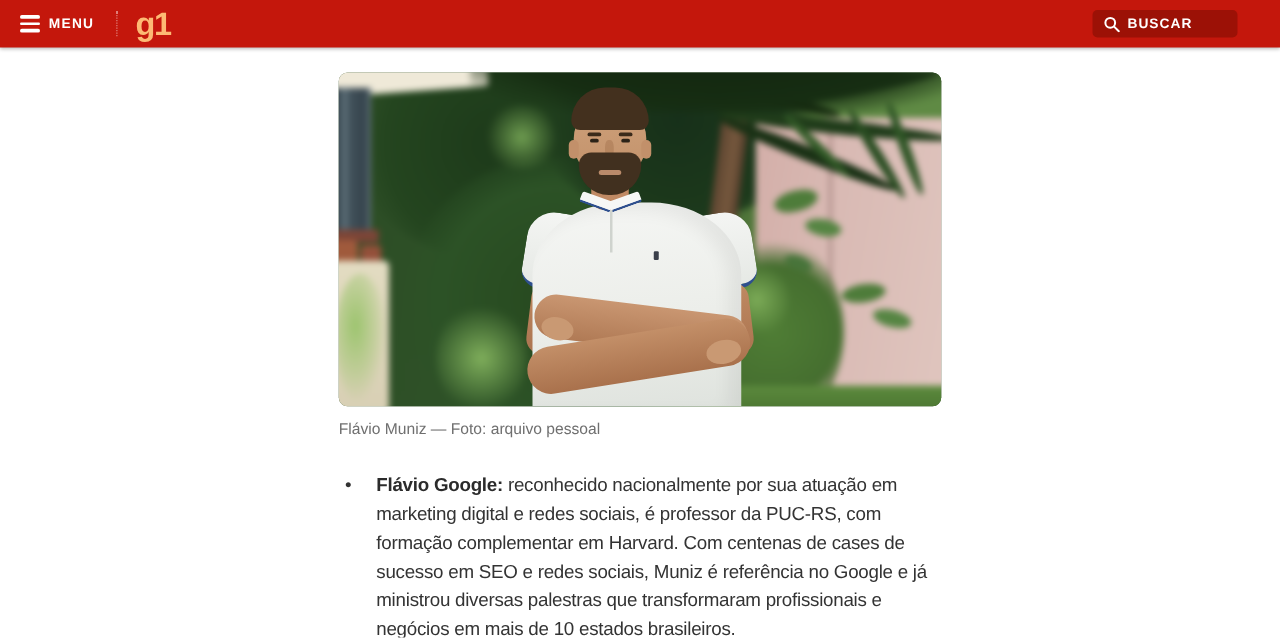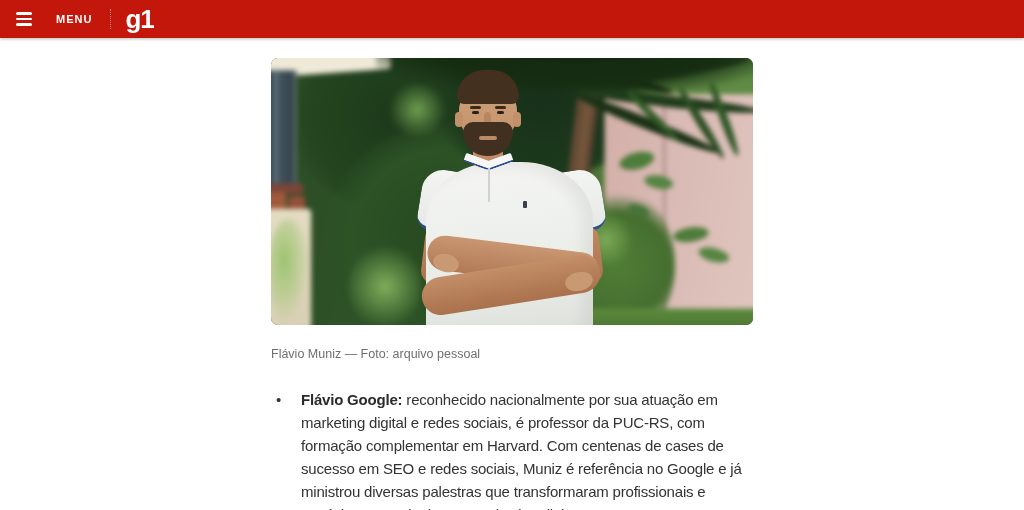--- a/index.html
+++ b/index.html
@@ -16,26 +16,26 @@
     position:relative;
   }
 
   
   .header{
     position:relative;height:38px;background:var(--header_bg,#c4170c);
     box-shadow:0 1px 3px rgba(0,0,0,.28);
     display:flex;align-items:center;
   }
   .header-left{position:absolute;left:14px;top:0;height:38px;display:flex;align-items:center;gap:10px;}
-  .menu-btn{display:flex;align-items:center;gap:24px;background:none;border:none;cursor:pointer;padding:4px 2px;text-align:right;}
+  .menu-btn{display:flex;align-items:center;gap:7px;background:none;border:none;cursor:pointer;padding:4px 2px;text-align:right;}
   .burger{display:flex;flex-direction:column;gap:3px;}
   .burger span{display:block;width:16px;height:2.5px;background:#fff;border-radius:2px;}
   .menu-label{color:#fff;font-size:11px;font-weight:700;letter-spacing:1px;}
   .header-divider{height:20px;border-left:1px dotted rgba(255,255,255,.45);margin:0 4px 0 6px;}
-  .g1-logo{color:#ffffff;font-size:26px;font-weight:700;letter-spacing:-1px;line-height:38px;cursor:pointer;}
+  .g1-logo{color:#fdba74;font-size:26px;font-weight:700;letter-spacing:-1px;line-height:38px;cursor:pointer;}
 
   .header-center{
     position:absolute;left:50%;top:0;height:38px;transform:translateX(-57%);
     display:flex;align-items:center;gap:9px;
   }
   .section-title{color:#fff;font-size:17px;font-weight:400;letter-spacing:2.5px;cursor:pointer;}
   .vm-logo{display:block;cursor:pointer;}
 
   .header-search{
     position:absolute;right:34px;top:8px;width:116px;height:22px;
@@ -83,21 +83,21 @@
   .p-mouth{position:absolute;left:22px;top:66px;width:18px;height:4px;background:#b98a6a;border-radius:3px;}
   .p-brow{position:absolute;top:36px;width:11px;height:2.5px;background:#3a2a1a;border-radius:2px;}
   .p-eye{position:absolute;top:41px;width:7px;height:3px;background:#2b2217;border-radius:2px;}
   .p-nose{position:absolute;left:27px;top:42px;width:7px;height:14px;background:rgba(140,90,55,.28);border-radius:40%;}
   .p-forearm{position:absolute;border-radius:19px;}
   .p-forearm.a{left:156px;top:186px;width:172px;height:35px;background:linear-gradient(#c99671,#b07a55);transform:rotate(7deg);}
   .p-forearm.b{left:150px;top:208px;width:180px;height:38px;background:linear-gradient(#c38f68,#a9714c);transform:rotate(-9deg);}
   .p-hand{position:absolute;background:#c99973;border-radius:50%;}
 
   
-  .caption{margin-top:22px;font-size:12.5px;color:var(--caption,#6f6f6f);}
+  .caption{margin-top:11px;font-size:12.5px;color:var(--caption,#6f6f6f);}
   .bullet-row{margin-top:27px;display:flex;}
   .bullet-marker{width:30px;padding-left:5px;font-size:15px;color:var(--text,#333);line-height:23px;}
   .bullet-content{font-size:15px;line-height:23px;color:var(--text,#333);letter-spacing:-.2px;}
   .bullet-content b{font-weight:700;color:#2b2b2b;}
   .bullet-content .bullet-text{white-space:pre;}
 </style>
 </head>
 <body>
 
 <div class="header">
@@ -108,20 +108,27 @@
           <span></span>
           <span></span>
       </span>
       <span class="menu-label">MENU</span>
     </button>
     <span class="header-divider"></span>
     <span class="g1-logo">g1</span>
   </div>
 
 
+  <button class="header-search">
+    <svg width="13" height="13" viewBox="0 0 13 13">
+      <circle cx="5.2" cy="5.2" r="3.9" fill="none" stroke="#ffffff" stroke-width="1.6"></circle>
+      <line x1="8.3" y1="8.3" x2="12" y2="12" stroke="#ffffff" stroke-width="1.6" stroke-linecap="round"></line>
+    </svg>
+    <span class="search-label">BUSCAR</span>
+  </button>
 </div>
 
 <div class="content">
 
   <div class="photo">
     <div class="photo-bg">
 
       <div class="abs" style="inset:0;background:linear-gradient(105deg,#2c4b25 0%,#2f5428 40%,#3b6330 58%,#557a3c 66%,#5f8a44 70%);"></div>
 
       <div class="blob" style="left:20px;top:-30px;width:220px;height:180px;background:radial-gradient(circle,#1d3a1a 0%,#24451f 60%,transparent 75%);"></div>

